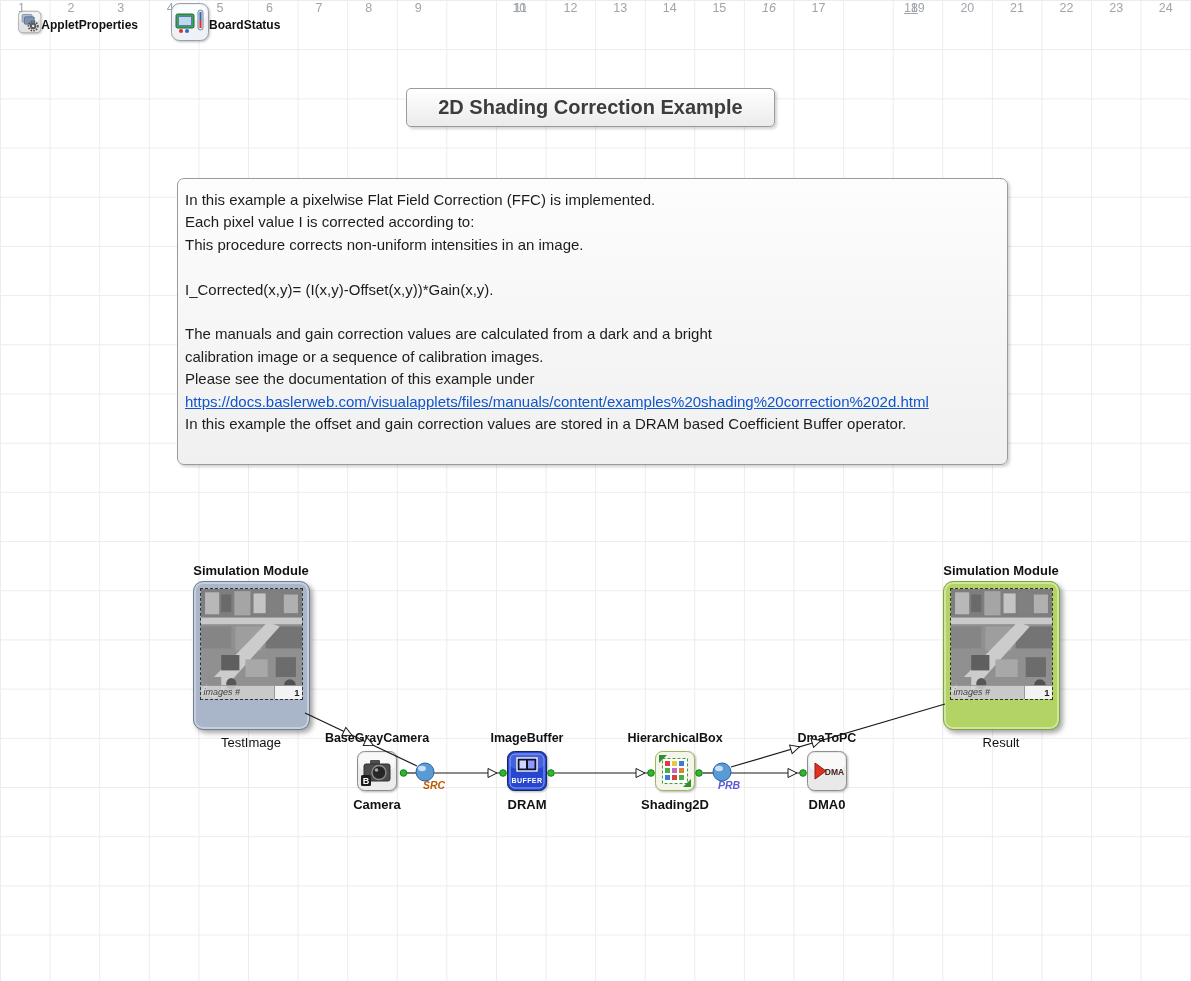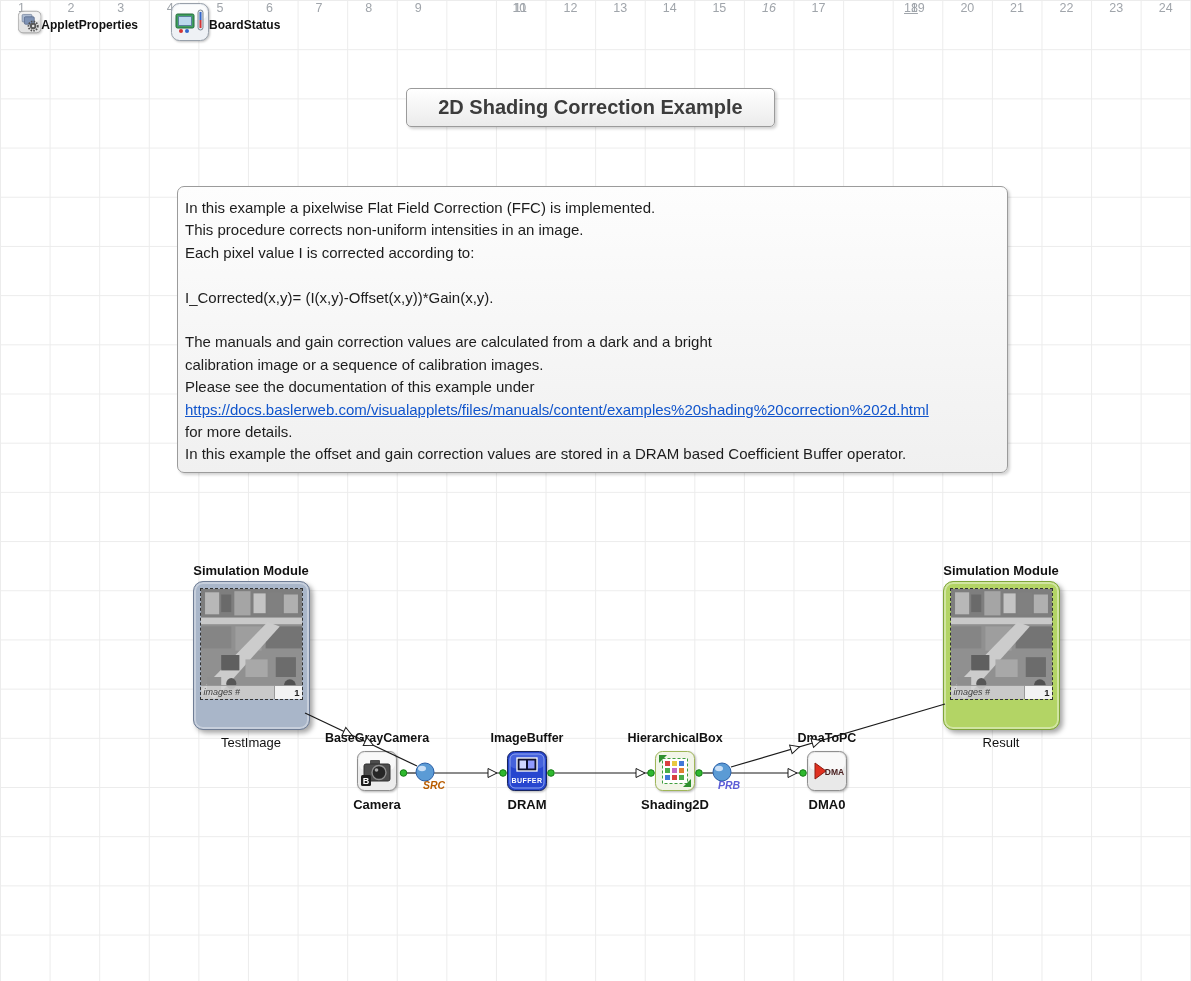--- a/index.html
+++ b/index.html
@@ -14,21 +14,21 @@
   .ruler{position:absolute;left:0;top:0;width:100%;height:16px;z-index:1;}
   .ruler-num{position:absolute;top:1px;font-size:12.5px;color:var(--ruler-text,#a0a5ab);}
   .palette-item{position:absolute;display:flex;flex-direction:row;align-items:center;z-index:3;}
   .pal-icon{width:40px;height:38px;filter:drop-shadow(1px 1px 1px rgba(0,0,0,.25));}
   .pal-icon svg{display:block;width:100%;height:100%;}
   .pal-label{margin-top:6px;font-size:12px;font-weight:bold;color:#111;white-space:nowrap;}
   .title-box{position:absolute;left:406px;top:88px;width:369px;height:39px;border:1.5px solid #9b9b9b;
     border-radius:5px;background:linear-gradient(#ffffff,#ebebeb);box-shadow:2px 2px 3px rgba(0,0,0,.18);
     display:flex;align-items:center;justify-content:center;z-index:2;}
   .title-box span{font-size:20px;font-weight:bold;color:#3c3c3c;white-space:nowrap;}
-  .desc-box{position:absolute;left:177px;top:186px;width:831px;height:287px;border:1.5px solid #9b9b9b;
+  .desc-box{position:absolute;left:177px;top:178px;width:831px;height:287px;border:1.5px solid #9b9b9b;
     border-radius:7px;background:linear-gradient(#fdfdfd,#f0f0f0);box-shadow:2px 2px 3px rgba(0,0,0,.18);
     padding:10px 8px 0 7px;z-index:2;}
   .desc-line{font-size:15px;line-height:22.4px;min-height:22.4px;color:#1c1c1c;white-space:nowrap;}
   .desc-link{font-size:15px;line-height:22.4px;color:var(--link,#1155cc);text-decoration:underline;
     white-space:nowrap;display:block;cursor:pointer;}
   .sim-wrap{position:absolute;display:flex;flex-direction:column;align-items:center;z-index:3;}
   .sim-header{font-size:13px;font-weight:bold;color:#111;white-space:nowrap;}
   .sim-node{position:relative;margin-top:3px;width:117px;height:149px;border-radius:10px;}
   .sim-blue{background:var(--sim-left-frame,#a9b6c9);border:1px solid #6f7d95;
     box-shadow:3px 3px 5px rgba(0,0,0,.35), inset 0 0 0 2px rgba(255,255,255,.35);}
@@ -140,30 +140,29 @@
     </div>
     <div class="pal-label">BoardStatus</div>
   </div>
 
   <div class="title-box">
     <span>2D Shading Correction Example</span>
   </div>
 
   <div class="desc-box">
     <div class="desc-line">In this example a pixelwise Flat Field Correction (FFC) is implemented.</div>
+    <div class="desc-line">Each pixel value I is corrected according to:</div>
     <div class="desc-line">This procedure corrects non-uniform intensities in an image.</div>
-    <div class="desc-line">Each pixel value I is corrected according to:</div>
     <div class="desc-line"></div>
     <div class="desc-line">I_Corrected(x,y)= (I(x,y)-Offset(x,y))*Gain(x,y).</div>
     <div class="desc-line"></div>
     <div class="desc-line">The manuals and gain correction values are calculated from a dark and a bright</div>
     <div class="desc-line">calibration image or a sequence of calibration images.</div>
     <div class="desc-line">Please see the documentation of this example under</div>
     <a class="desc-link">https://docs.baslerweb.com/visualapplets/files/manuals/content/examples%20shading%20correction%202d.html</a>
-    <div class="desc-line">for more details.</div>
     <div class="desc-line">In this example the offset and gain correction values are stored in a DRAM based Coefficient Buffer operator.</div>
   </div>
 
   <div class="sim-wrap" style="left:185px;top:563px;width:132px;">
     <div class="sim-header">Simulation Module</div>
     <div class="sim-node sim-blue">
       <div class="sim-photo">
         <svg viewBox="0 0 100 100" preserveAspectRatio="none">
             <use href="#cityphoto"></use>
           </svg>

